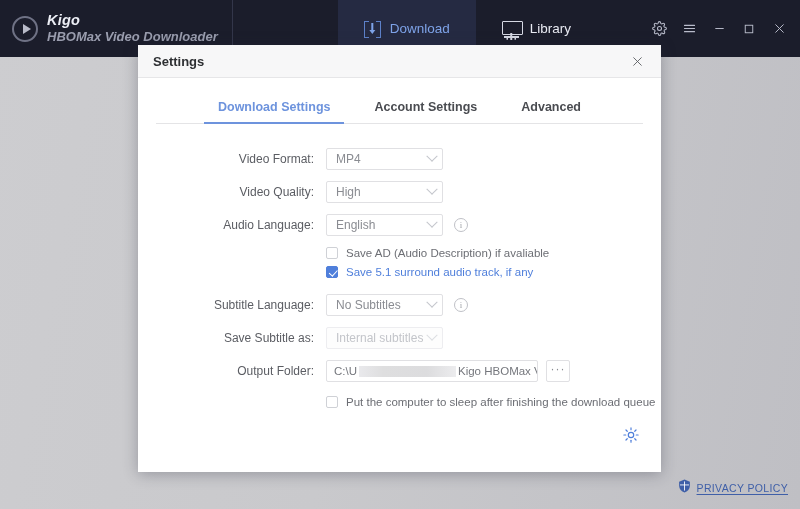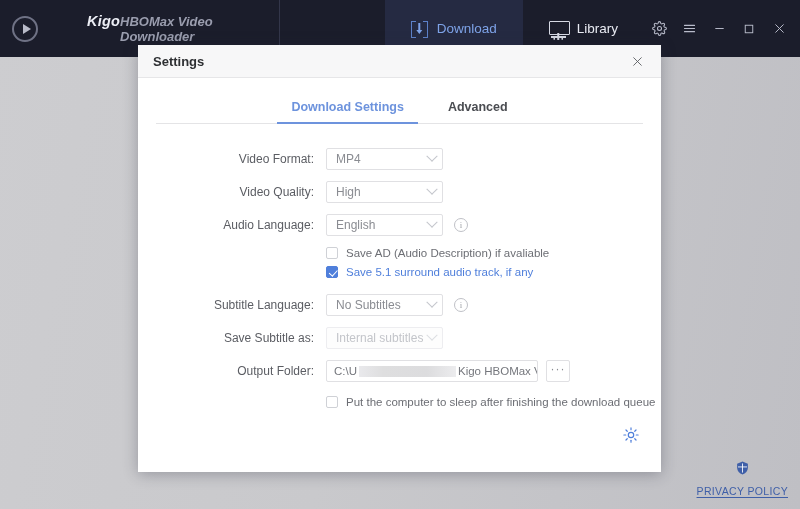--- a/index.html
+++ b/index.html
@@ -30,21 +30,21 @@
     display:flex; align-items:center; justify-content:center;
     flex:none;
   }
   .logo-mark i {
     display:block; width:0; height:0;
     border-left:8px solid #b9bbc9;
     border-top:5px solid transparent;
     border-bottom:5px solid transparent;
     margin-left:3px;
   }
-  .brand-text { display:flex; flex-direction:row; justify-content:center; line-height:1.15;margin-left:40px; }
+  .brand-text { display:flex; flex-direction:column; justify-content:center; line-height:1.15; }
   .brand-name {
     color:#eceef5; font-size:14.5px; font-weight:bold;
     font-style:italic; letter-spacing:.2px;
   }
   .brand-sub {
     color:#9a9dae; font-size:13px; font-style:italic; margin-top:2px;font-weight:bold;
   }
 
   .nav { display:flex; align-items:stretch; margin-left:105px; }
   .nav-item {
@@ -206,21 +206,21 @@
   }
 
   .bulb {
     position:absolute; right:21px; bottom:28px;
     width:18px; height:18px; cursor:pointer;
   }
 
   
   .privacy {
     position:absolute; right:12px; bottom:12px;
-    display:flex; align-items:center; gap:6px; cursor:pointer;flex-direction:column;
+    display:flex; align-items:center; gap:6px; cursor:pointer;
   }
   .privacy .txt {
     font-size:10.5px; color:#3f5fa8; letter-spacing:.35px;
     text-decoration:underline; text-underline-offset:2px;
   }
 </style>
 </head>
 <body>
 
 <div class="appbar">
@@ -290,20 +290,21 @@
     <span class="dlg-close">
       <svg width="13" height="13" viewBox="0 0 24 24" stroke="#55575c" stroke-width="1.6" stroke-linecap="round">
         <line x1="5" y1="5" x2="19" y2="19"></line>
           <line x1="19" y1="5" x2="5" y2="19"></line>
       </svg>
     </span>
   </div>
 
   <div class="tabs">
     <div class="tab active">Download Settings</div>
+    <div class="tab">Account Settings</div>
     <div class="tab">Advanced</div>
   </div>
 
   <div class="form">
 
     <div class="row">
       <span class="lbl">Video Format:</span>
       <div class="select">
         <span>MP4</span>
         <span class="chev"></span>

